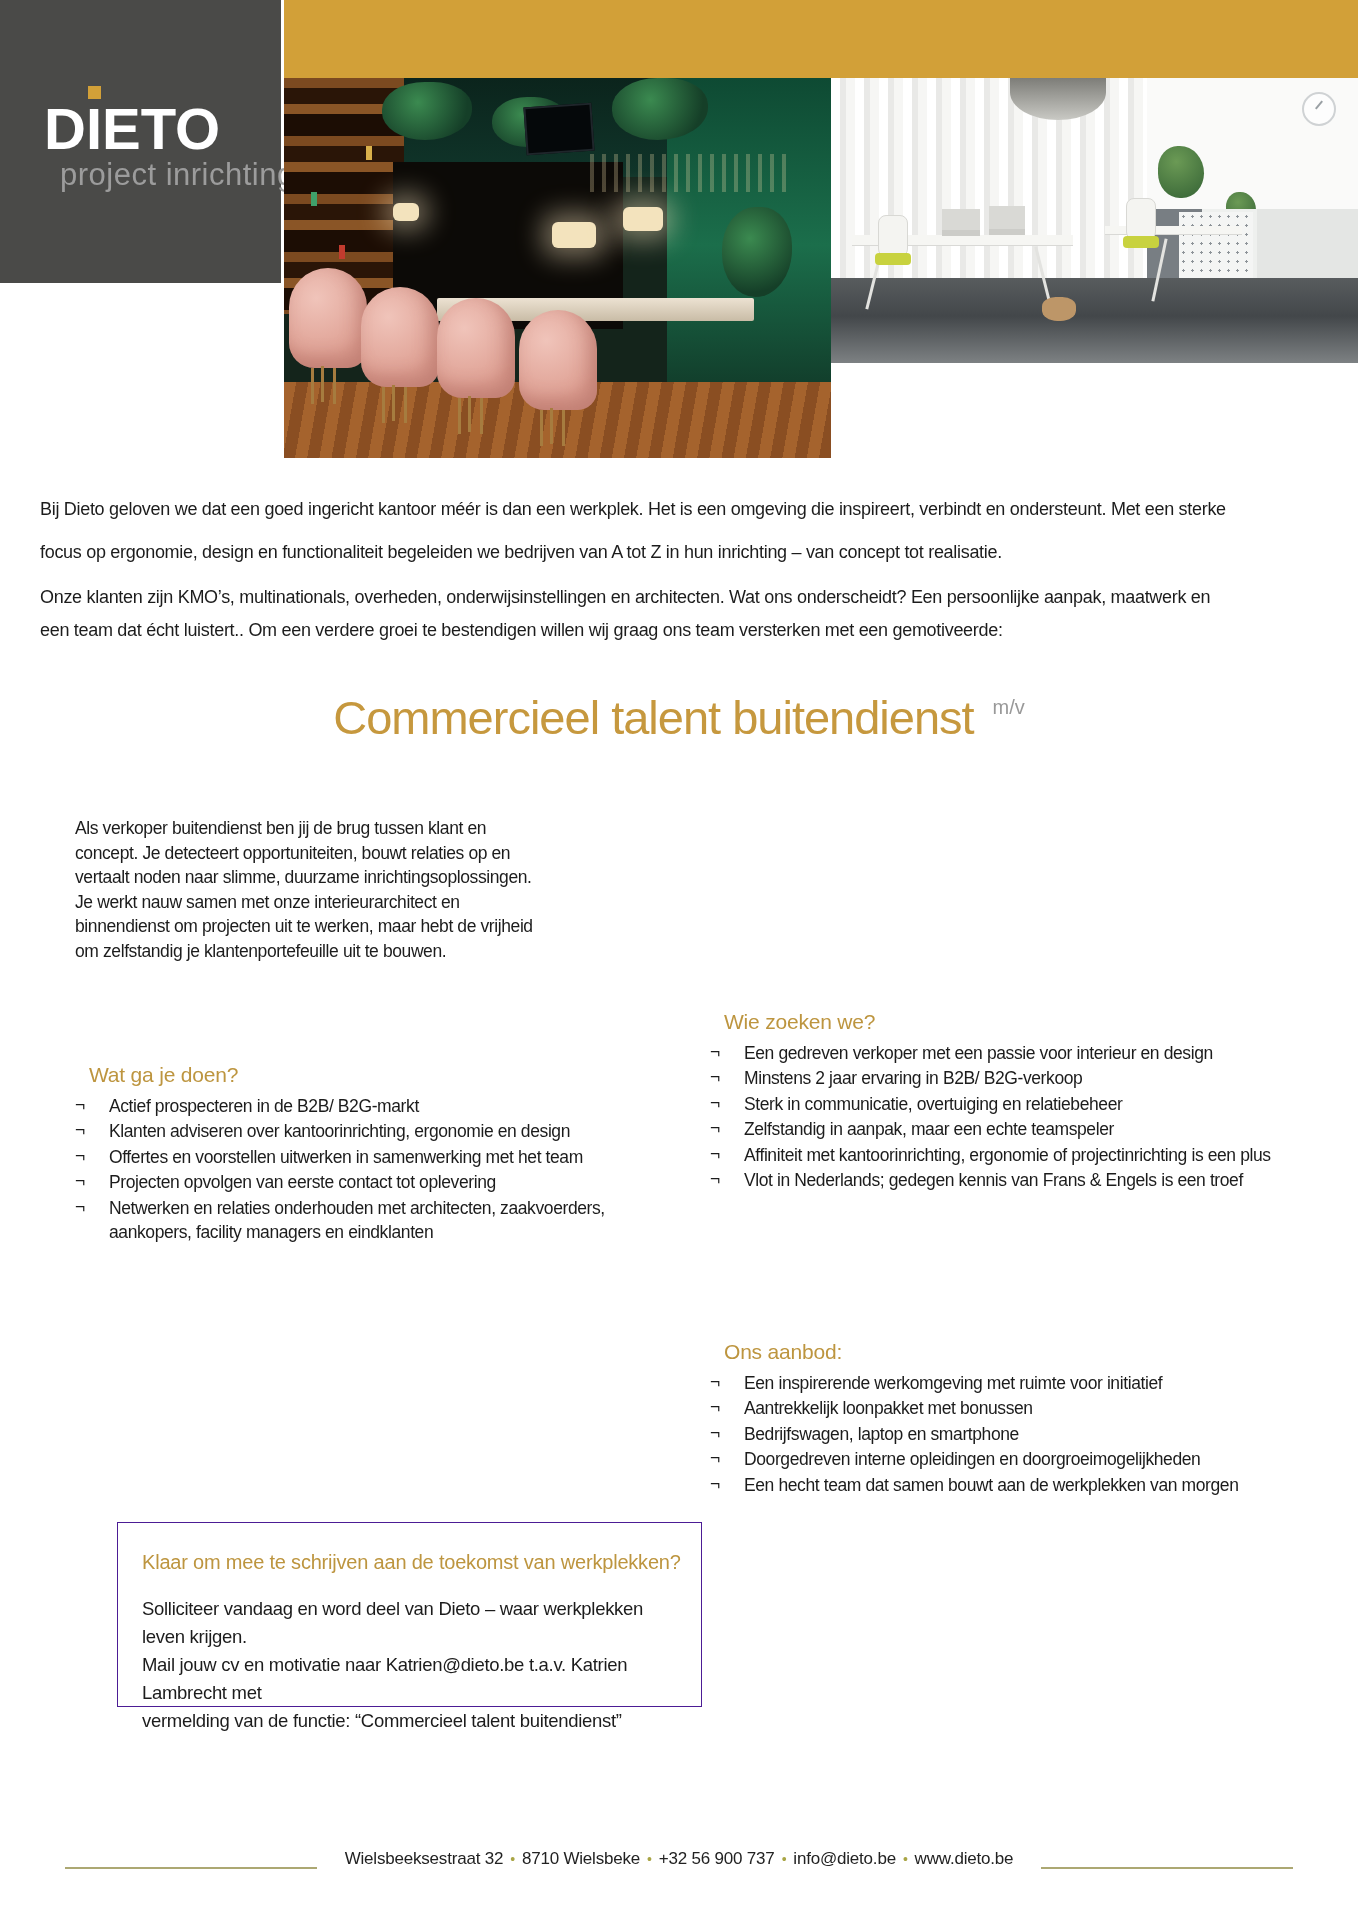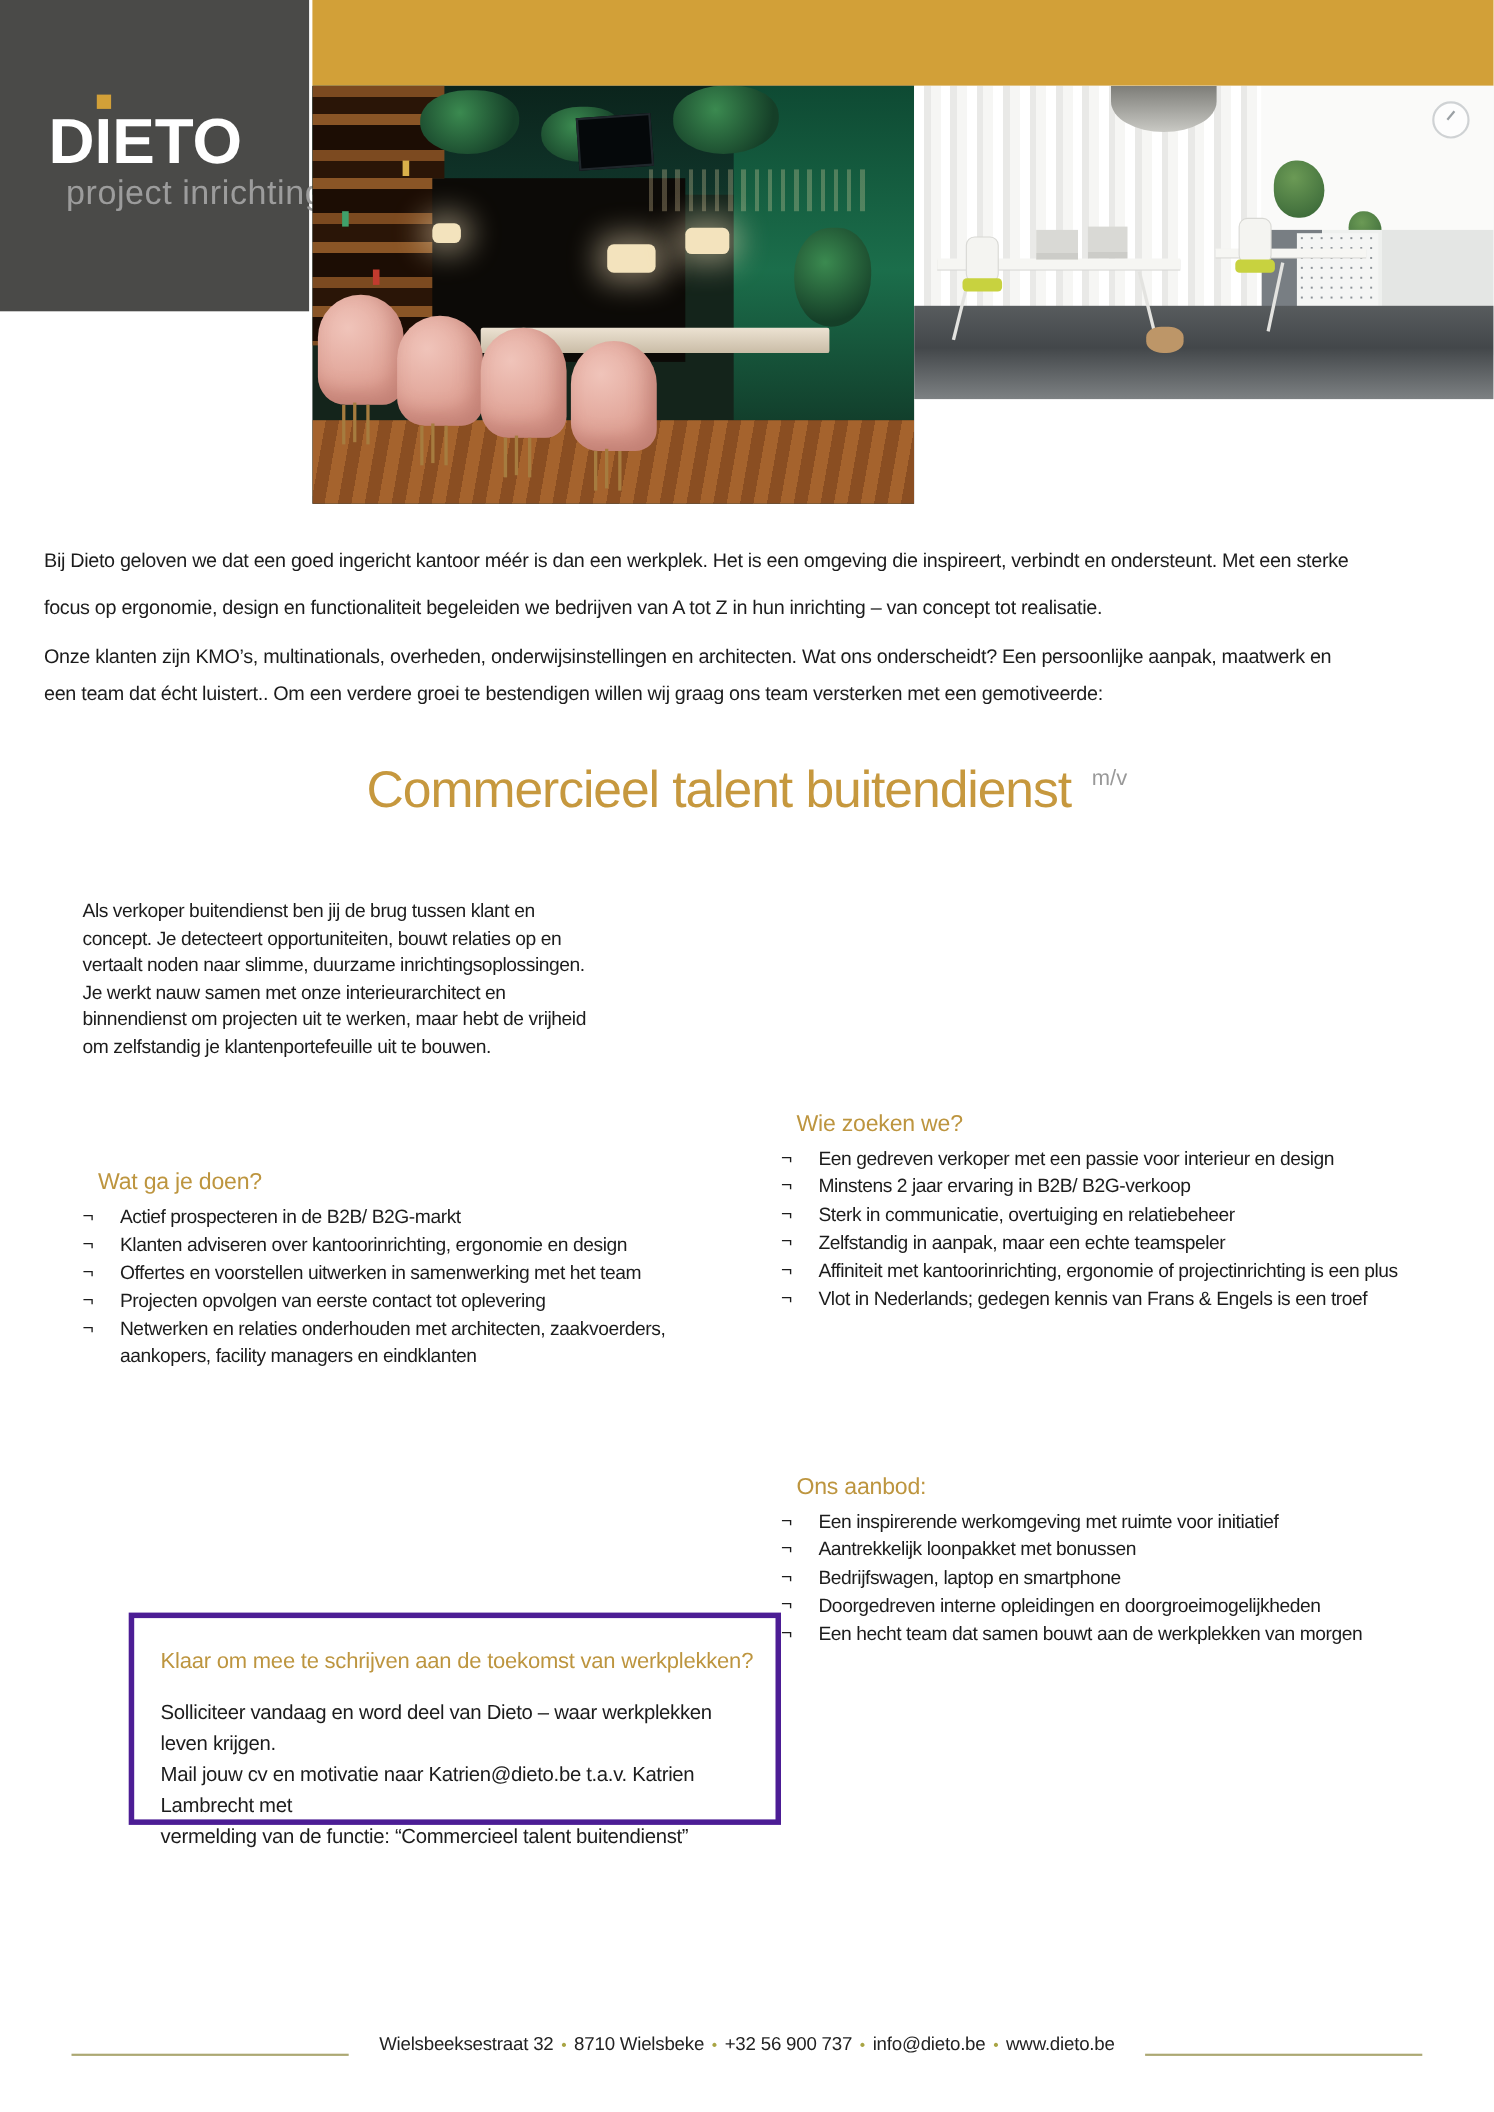--- a/index.html
+++ b/index.html
@@ -84,21 +84,21 @@
   .sec p { margin:0; }
   .sec ul { margin:0; padding:0; list-style:none; }
   .sec li { position:relative; padding-left:34px; margin-bottom:1px; }
   .sec .mark { position:absolute; left:0; top:-1px; }
   .jouw-rol { left:75px; top:816px; width:475px; }
   .wat { left:75px; top:1063px; width:575px; }
   .wie { left:710px; top:1010px; width:648px; }
   .ons { left:710px; top:1340px; width:648px; }
 
   
-  .cta-box { position:absolute; left:117px; top:1466px; width:583px; height:183px; border:5px solid #4c1d95; }
+  .cta-box { position:absolute; left:117px; top:1522px; width:583px; height:183px; border:1px solid #4c1d95; }
   .cta-box h2 { position:absolute; left:24px; top:28px; margin:0; font-size:20px; font-weight:normal; color:#bd953f; letter-spacing:-0.2px; }
   .cta-lines { position:absolute; left:24px; top:72px; right:16px; font-size:18.5px; letter-spacing:-0.3px; line-height:28px; }
 
   
   .footer { position:absolute; left:65px; right:65px; top:1846px; height:26px; display:flex; align-items:center; gap:28px; }
   .footer .fline { flex:1; height:2px; background:#aca873; align-self:flex-end; margin-bottom:3px; }
   .footer .ftext { font-size:17px; letter-spacing:-0.2px; color:#222222; white-space:nowrap; }
   .footer .dot { color:#a9a545; font-size:14px; margin:0 7px; }
 </style>
 </head>

